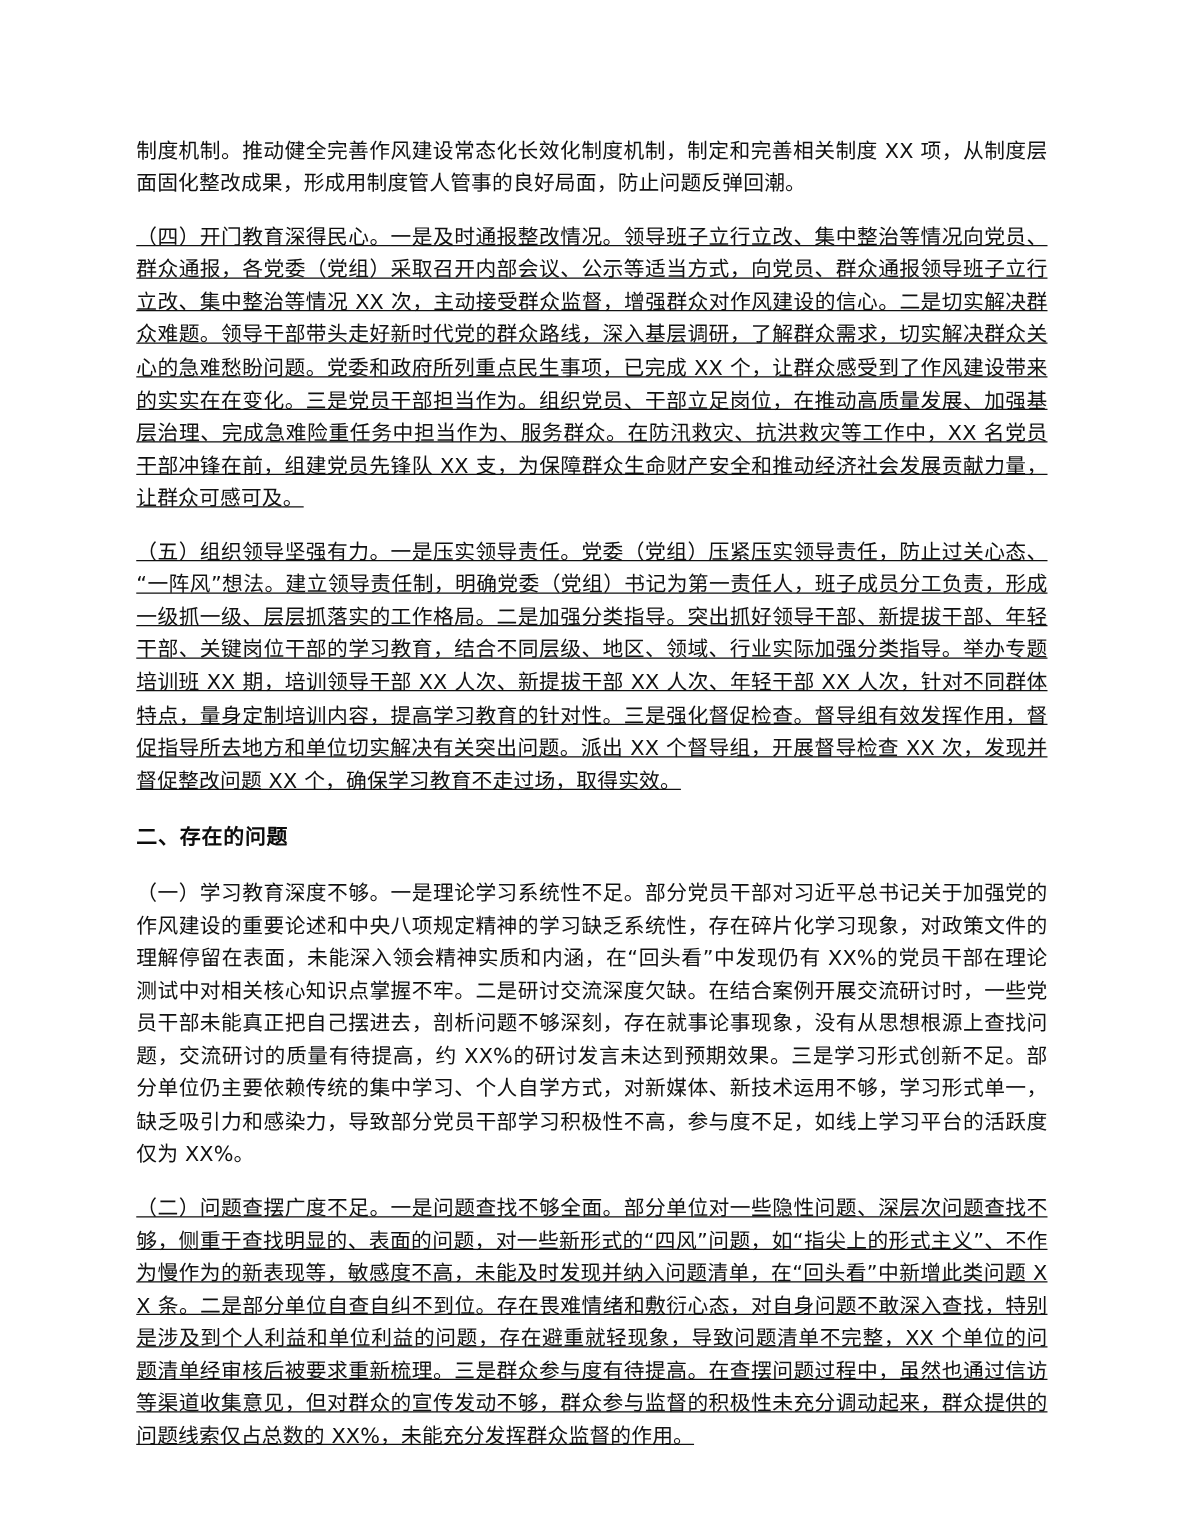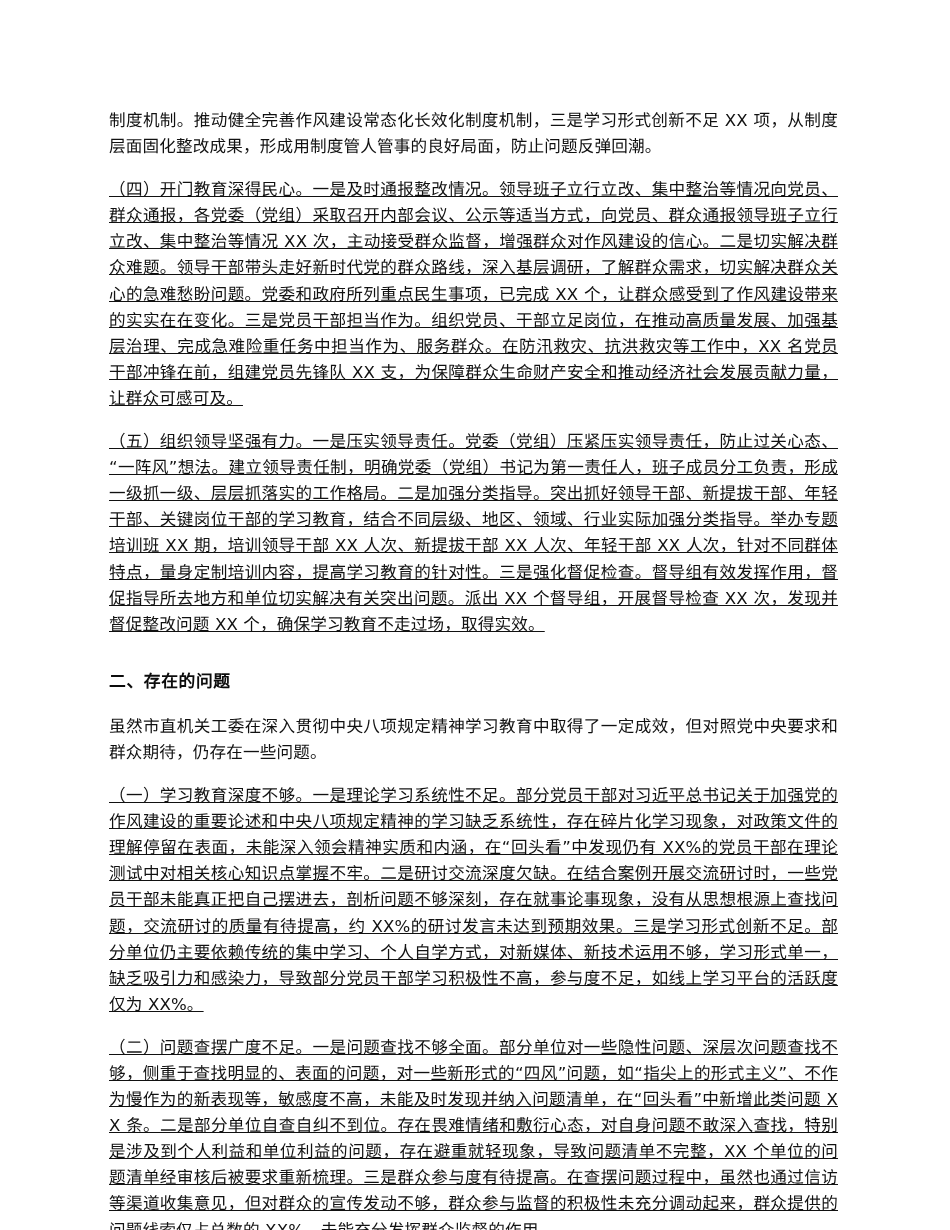--- a/index.html
+++ b/index.html
@@ -46,40 +46,39 @@
   h2.section-head {
     margin: 0;
     padding: 0;
     font-size: 16.8px;
     line-height: 26.1px;
     color: #0c0c0c;
     font-weight: 700;
     letter-spacing: 0.6px;
   }
   h2.section-head {
-    margin-top: 30px;
+    margin-top: 18px;
   }
   h2.section-head + p.para {
     margin-top: 20px;
   }
 </style>
 </head>
 <body>
 
 <div class="page">
   <div class="doc-body">
 
-    <p class="para">制度机制。推动健全完善作风建设常态化长效化制度机制，三是学习形式创新不足 XX 项，从制度层面固化整改成果，形成用制度管人管事的良好局面，防止问题反弹回潮。</p>
+    <p class="para">制度机制。推动健全完善作风建设常态化长效化制度机制，制定和完善相关制度 XX 项，从制度层面固化整改成果，形成用制度管人管事的良好局面，防止问题反弹回潮。</p>
 
     <p class="para">（四）开门教育深得民心。一是及时通报整改情况。领导班子立行立改、集中整治等情况向党员、群众通报，各党委（党组）采取召开内部会议、公示等适当方式，向党员、群众通报领导班子立行立改、集中整治等情况 XX 次，主动接受群众监督，增强群众对作风建设的信心。二是切实解决群众难题。领导干部带头走好新时代党的群众路线，深入基层调研，了解群众需求，切实解决群众关心的急难愁盼问题。党委和政府所列重点民生事项，已完成 XX 个，让群众感受到了作风建设带来的实实在在变化。三是党员干部担当作为。组织党员、干部立足岗位，在推动高质量发展、加强基层治理、完成急难险重任务中担当作为、服务群众。在防汛救灾、抗洪救灾等工作中，XX 名党员干部冲锋在前，组建党员先锋队 XX 支，为保障群众生命财产安全和推动经济社会发展贡献力量，让群众可感可及。</p>
 
     <p class="para">（五）组织领导坚强有力。一是压实领导责任。党委（党组）压紧压实领导责任，防止过关心态、“一阵风”想法。建立领导责任制，明确党委（党组）书记为第一责任人，班子成员分工负责，形成一级抓一级、层层抓落实的工作格局。二是加强分类指导。突出抓好领导干部、新提拔干部、年轻干部、关键岗位干部的学习教育，结合不同层级、地区、领域、行业实际加强分类指导。举办专题培训班 XX 期，培训领导干部 XX 人次、新提拔干部 XX 人次、年轻干部 XX 人次，针对不同群体特点，量身定制培训内容，提高学习教育的针对性。三是强化督促检查。督导组有效发挥作用，督促指导所去地方和单位切实解决有关突出问题。派出 XX 个督导组，开展督导检查 XX 次，发现并督促整改问题 XX 个，确保学习教育不走过场，取得实效。</p>
 
     <h2 class="section-head">二、存在的问题</h2>
 
-    <p class="para">虽然市直机关工委在深入贯彻中央八项规定精神学习教育中取得了一定成效，但对照党中央要求和群众期待，仍存在一些问题。</p>
 
     <p class="para">（一）学习教育深度不够。一是理论学习系统性不足。部分党员干部对习近平总书记关于加强党的作风建设的重要论述和中央八项规定精神的学习缺乏系统性，存在碎片化学习现象，对政策文件的理解停留在表面，未能深入领会精神实质和内涵，在“回头看”中发现仍有 XX%的党员干部在理论测试中对相关核心知识点掌握不牢。二是研讨交流深度欠缺。在结合案例开展交流研讨时，一些党员干部未能真正把自己摆进去，剖析问题不够深刻，存在就事论事现象，没有从思想根源上查找问题，交流研讨的质量有待提高，约 XX%的研讨发言未达到预期效果。三是学习形式创新不足。部分单位仍主要依赖传统的集中学习、个人自学方式，对新媒体、新技术运用不够，学习形式单一，缺乏吸引力和感染力，导致部分党员干部学习积极性不高，参与度不足，如线上学习平台的活跃度仅为 XX%。</p>
 
     <p class="para">（二）问题查摆广度不足。一是问题查找不够全面。部分单位对一些隐性问题、深层次问题查找不够，侧重于查找明显的、表面的问题，对一些新形式的“四风”问题，如“指尖上的形式主义”、不作为慢作为的新表现等，敏感度不高，未能及时发现并纳入问题清单，在“回头看”中新增此类问题 XX 条。二是部分单位自查自纠不到位。存在畏难情绪和敷衍心态，对自身问题不敢深入查找，特别是涉及到个人利益和单位利益的问题，存在避重就轻现象，导致问题清单不完整，XX 个单位的问题清单经审核后被要求重新梳理。三是群众参与度有待提高。在查摆问题过程中，虽然也通过信访等渠道收集意见，但对群众的宣传发动不够，群众参与监督的积极性未充分调动起来，群众提供的问题线索仅占总数的 XX%，未能充分发挥群众监督的作用。</p>
 
   </div>
 </div>
 
 </body></html>

